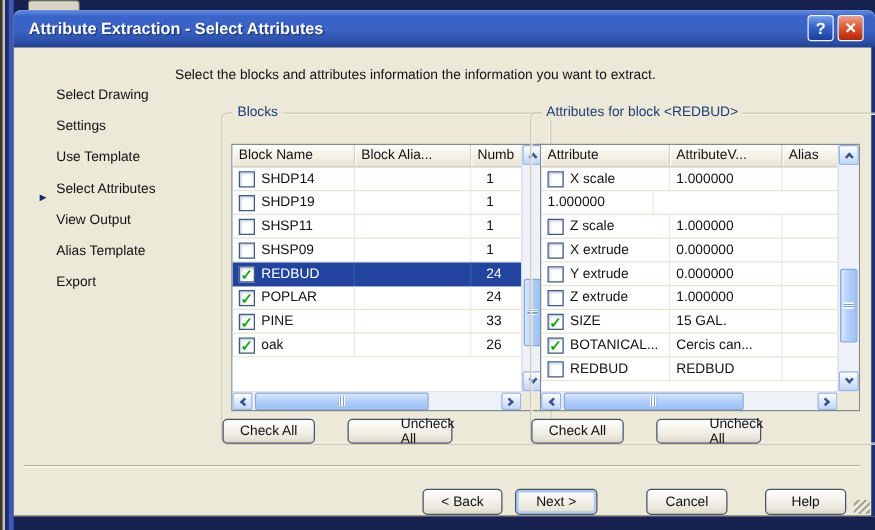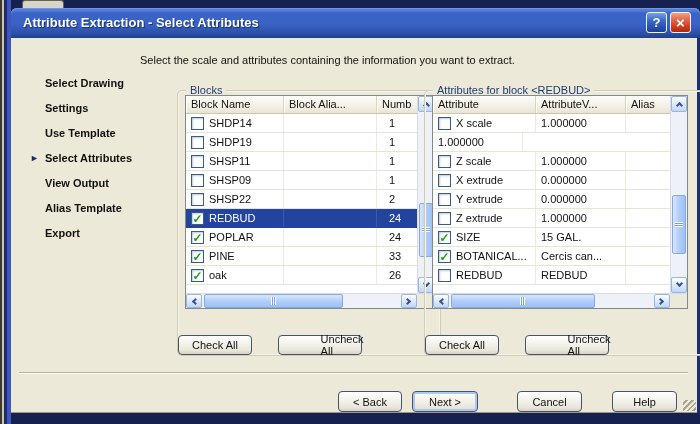--- a/index.html
+++ b/index.html
@@ -26,32 +26,32 @@
   .tb-btn{position:absolute;top:4px;width:21px;height:21px;border:1px solid #eef3fc;border-radius:3px;
     display:flex;align-items:center;justify-content:center;color:#fff;font-weight:bold;cursor:pointer;}
   .tb-help{right:33px;font-size:13px;
     background:linear-gradient(180deg,#7aa0e8,#3b68cc 40%,#2850b0 75%,#1d3f94);}
   .tb-close{right:9px;font-size:15px;line-height:15px;
     background:linear-gradient(180deg,#f0a088,#e06a4a 35%,#cc3a18 75%,#a82c0e);}
   
   .instruction{position:absolute;left:129px;top:46px;width:470px;}
   
   .steps{position:absolute;left:19px;top:62px;width:120px;}
-  .step{position:relative;height:25px;display:flex;align-items:center;padding-left:15px;white-space:nowrap;font-weight:bold;}
+  .step{position:relative;height:25px;display:flex;padding-left:15px;white-space:nowrap;}
   .step-arrow{position:absolute;left:0;top:50%;transform:translateY(-50%);
     font-size:9px;color:#1b2a6b;line-height:9px;}
   
   .panel{position:absolute;top:82px;height:266px;border:1px solid #cfccb8;border-radius:5px;
     box-shadow:inset 0 0 0 1px #f6f4ea;}
   .panel.blocks{left:134px;width:264px;margin-left:32px;}
   .panel.attrs{left:413px;width:324px;}
   .panel-legend{position:absolute;top:-7px;left:8px;background:#ece9d8;padding:0 4px;
     color:#1f3a75;white-space:nowrap;}
   
-  .listview{position:absolute;left:7px;top:4px;height:214px;background:#fff;
+  .listview{position:absolute;left:7px;top:24px;height:214px;background:#fff;
     border:1px solid #808a8c;display:flex;flex-direction:column;}
   .blocks .listview{width:250px;}
   .attrs .listview{width:256px;}
   .lv-top{flex:1;display:flex;min-height:0;}
   .lv-main{flex:1;display:flex;flex-direction:column;overflow:hidden;}
   .thead{height:18px;display:flex;flex-shrink:0;
     background:linear-gradient(180deg,#fdfcf8,#f3f0e5 60%,#e9e5d4);border-bottom:1px solid #cac6b2;}
   .hcell{padding:2px 0 0 5px;border-right:1px solid #d8d4c2;box-shadow:inset 1px 0 0 #fffef8;
     white-space:nowrap;overflow:hidden;cursor:default;}
   .trow{height:19px;display:flex;flex-shrink:0;border-bottom:1px solid #e7e4d6;}
@@ -126,21 +126,21 @@
     <div class="titlebar">
       <span class="title-text">Attribute Extraction - Select Attributes</span>
       <div class="tb-btn tb-help">
         <span>?</span>
       </div>
       <div class="tb-btn tb-close">
         <span>×</span>
       </div>
     </div>
 
-    <div class="instruction">Select the scale and attributes containing the information you want to extract.</div>
+    <div class="instruction">Select the blocks and attributes information the information you want to extract.</div>
 
     <div class="steps">
         <div class="step">
           <span class="step-arrow"></span>
           <span>Select Drawing</span>
         </div>
         <div class="step">
           <span class="step-arrow"></span>
           <span>Settings</span>
         </div>
@@ -202,28 +202,20 @@
                   <div class="tcell c2">1</div>
                 </div>
                 <div class="trow">
                   <div class="tcell c0">
                     <span class="checkbox"></span>
                     <span>SHSP09</span>
                   </div>
                   <div class="tcell c1"></div>
                   <div class="tcell c2">1</div>
                 </div>
-                <div class="trow">
-                  <div class="tcell c0">
-                    <span class="checkbox"></span>
-                    <span>SHSP22</span>
-                  </div>
-                  <div class="tcell c1"></div>
-                  <div class="tcell c2">2</div>
-                </div>
                 <div class="trow selected">
                   <div class="tcell c0">
                     <span class="checkbox checked">
                       <span class="ck">✓</span>
                     </span>
                     <span>REDBUD</span>
                   </div>
                   <div class="tcell c1"></div>
                   <div class="tcell c2">24</div>
                 </div>

